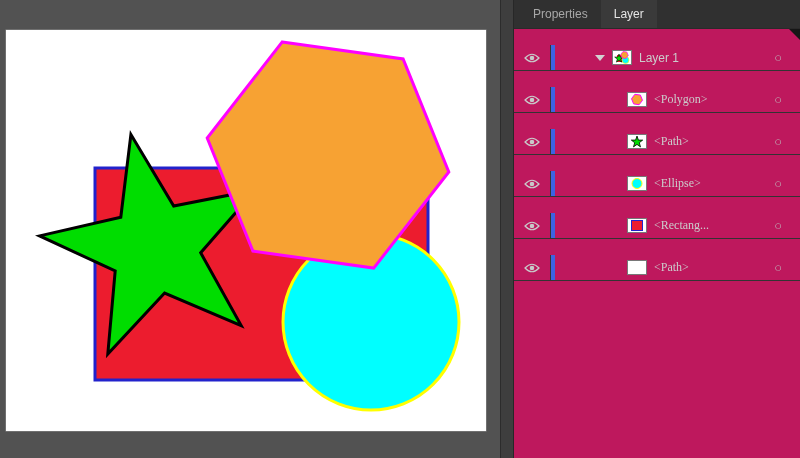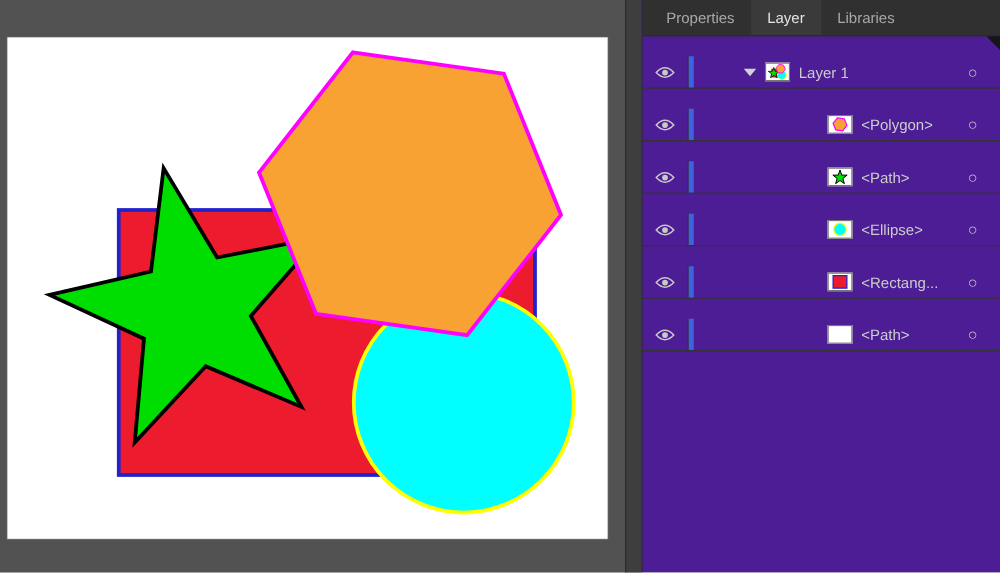--- a/index.html
+++ b/index.html
@@ -6,38 +6,38 @@
   html,body { width:800px; height:458px; overflow:hidden; font-family:"Liberation Sans",sans-serif; }
   .app { display:flex; width:800px; height:458px; background:#525252; }
 
   
   .canvas-area { position:relative; width:513px; height:458px; background:#525252; flex:none; }
   .canvas-area svg { position:absolute; left:0; top:0; display:block; }
   .scrollstrip { position:absolute; right:0; top:0; width:13px; height:458px;
                  background:#3e3e3e; border-left:1px solid #2c2c2c; }
 
   
-  .panel { width:287px; height:458px; background:#4c1d95; border-left:1px solid #272727;
+  .panel { width:287px; height:458px; background:#be185d; border-left:1px solid #272727;
            display:flex; flex-direction:column; flex:none; }
   .tabbar { height:29px; background:#303030; display:flex; align-items:stretch; padding-left:6px;
             border-bottom:1px solid #2a2a2a; flex:none; }
   .tab { display:flex; align-items:center; padding:0 13px; font-size:12px; color:#a8a8a8; white-space:nowrap; }
   .tab.active { background:#3a3a3a; color:#e4e4e4; }
 
   .rows { position:relative; flex:1; }
   .corner { position:absolute; top:0; right:0; width:0; height:0;
             border-left:11px solid transparent; border-top:11px solid #161616; }
 
   .row { display:flex; align-items:center; height:26px; border-bottom:1px solid #333333;
          font-size:12px; color:#cccccc;margin-top:16px; }
   .eye-cell { width:37px; align-self:stretch; display:flex; align-items:center; justify-content:center;
               border-right:1px solid #333333; flex:none; }
   .colorbar { width:4px; align-self:stretch; flex:none; }
   .content { display:flex; align-items:center; flex:1; height:100%; padding-left:40px; min-width:0; }
-  .row.child .content { padding-left:107px; }
+  .row.child .content { padding-left:72px;font-family:Liberation Serif, serif; }
   .chevron { width:0; height:0; border-left:5px solid transparent; border-right:5px solid transparent;
              border-top:6px solid #d2d2d2; margin-right:7px; flex:none; }
   .thumb { width:20px; height:15px; border:1px solid #787878; background:#fff; margin-right:7px;
            flex:none; overflow:hidden; }
   .thumb svg { display:block; }
   .label { white-space:nowrap; overflow:hidden; text-overflow:clip; }
   .target { margin-left:auto; margin-right:18px; color:#bdbdbd; font-size:13px; line-height:1; flex:none; }
 </style>
 </head>
 <body>
@@ -57,23 +57,20 @@
     <div class="scrollstrip"></div>
   </div>
 
   <div class="panel">
     <div class="tabbar" id="tabbar">
         <div class="tab">
           <span>Properties</span>
         </div>
         <div class="tab active">
           <span>Layer</span>
-        </div>
-        <div class="tab">
-          <span>Libraries</span>
         </div>
       </div>
     <div class="rows" id="rows">
       <div class="corner"></div>
     <div class="row">
     <div class="eye-cell">
       <svg width="16" height="10" viewBox="0 0 16 10">
         <path d="M1 5 Q8 -2.5 15 5 Q8 12.5 1 5 Z" fill="none" stroke="#c9c9c9" stroke-width="1.2"></path>
         <circle cx="8" cy="5" r="2.3" fill="#c9c9c9"></circle>
       </svg>

